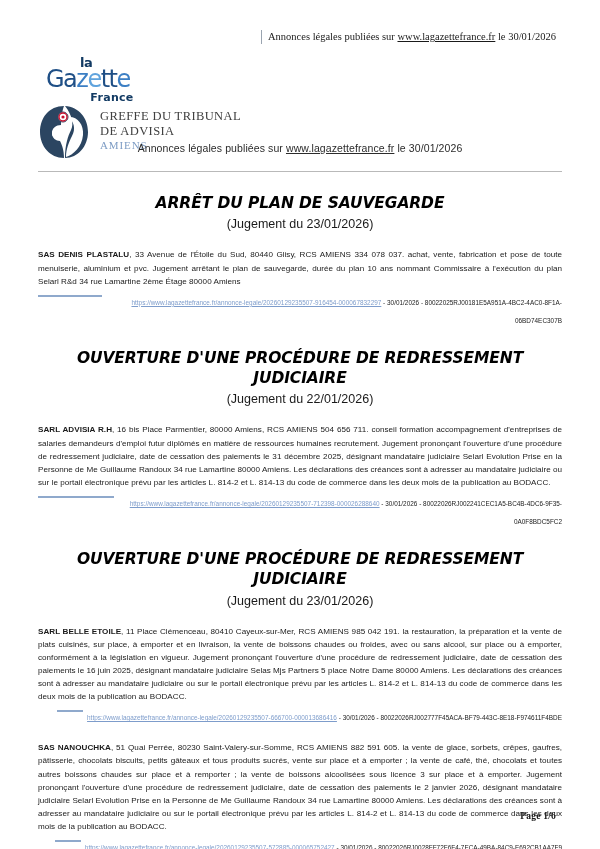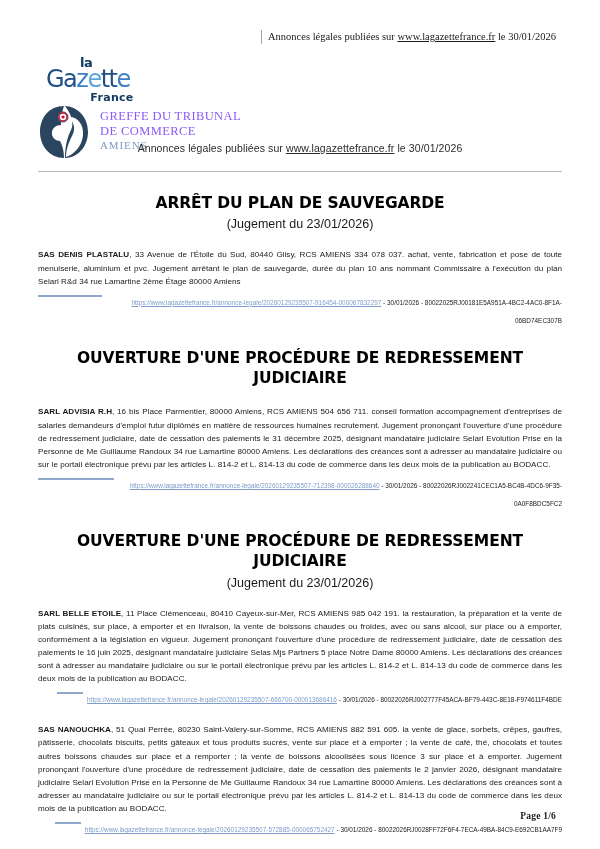--- a/index.html
+++ b/index.html
@@ -109,21 +109,21 @@
     position: relative;
   }
   .greffe-text {
     font-family: "Liberation Serif", serif;
     line-height: 1.22;
     padding-top: 4px;
   }
   .greffe-text .l1,
   .greffe-text .l2 {
     font-size: 12.5px;
-    color: #8b5cf6;
+    color: #404040;
     letter-spacing: 0.4px;
     display: block;
   }
   .greffe-text .l3 {
     font-size: 11px;
     color: #7d9cc4;
     letter-spacing: 0.9px;
     display: block;
   }
 
@@ -150,20 +150,21 @@
   }
   .section-title {
     text-align: center;
     font-family: "DejaVu Sans", sans-serif;
     font-weight: 700;
     font-size: 15.5px;
     line-height: 1.28;
     color: #000;
     letter-spacing: -0.1px;
     padding: 0 22px;
+    font-style: italic;
   }
   .section-sub {
     text-align: center;
     font-size: 12.5px;
     color: #1a1a1a;
     margin-top: 4px;
   }
 
   .entry {
     margin-top: 17px;
@@ -250,21 +251,21 @@
           <path d="M27 1 C41 2 50 13 50 27 C50 41 40 53 27 53 C27 40 30 31 33 25 C36 19 34 10 27 1 Z" fill="#2b4561"></path>
           <path d="M30 12 C36 16 38 24 34 31 C31 37 28 44 28 52 C35 50 44 42 45 30 C46 19 39 11 30 12 Z" fill="#ffffff"></path>
           <path d="M14 29 C14 25 17 22 21 23 C21 27 20 31 18 34 C16 33 14 31 14 29 Z" fill="#ffffff"></path>
           <circle cx="25" cy="12" r="5" fill="#ffffff" stroke="#2b4561" stroke-width="1"></circle>
           <circle cx="25" cy="12" r="4" fill="none" stroke="#c8102e" stroke-width="1.4"></circle>
           <circle cx="25" cy="12" r="1.6" fill="#c8102e"></circle>
         </svg>
       </div>
       <div class="greffe-text">
         <span class="l1">GREFFE DU TRIBUNAL</span>
-        <span class="l2">DE COMMERCE</span>
+        <span class="l2">DE ADVISIA</span>
         <span class="l3">AMIENS</span>
       </div>
     </div>
 
   </div>
 
   <div class="subtitle"><span>Annonces légales publiées sur </span><span class="u">www.lagazettefrance.fr</span><span> le 30/01/2026</span></div>
 
   <hr class="rule">
 
@@ -278,20 +279,21 @@
         <span class="ref-strike"></span>
         <div class="ref-block">
           <span class="ref-url">https://www.lagazettefrance.fr/annonce-legale/20260129235507-916454-000067832297</span><span class="ref-id"> - 30/01/2026 - 80022025RJ00181E5A951A-4BC2-4AC0-8F1A-06BD74EC307B</span>
         </div>
       </div>
     </div>
   </div>
 
   <div class="section">
     <div class="section-title">OUVERTURE D'UNE PROCÉDURE DE REDRESSEMENT JUDICIAIRE</div>
+    <div class="section-sub">(Jugement du 22/01/2026)</div>
 
     <div class="entry">
       <p><b>SARL ADVISIA R.H</b><span>, 16 bis Place Parmentier, 80000 Amiens, RCS AMIENS 504 656 711. conseil formation accompagnement d'entreprises de salaries demandeurs d'emploi futur diplômés en matière de ressources humaines recrutement. Jugement prononçant l'ouverture d'une procédure de redressement judiciaire, date de cessation des paiements le 31 décembre 2025, désignant mandataire judiciaire Selarl Evolution Prise en la Personne de Me Guillaume Randoux 34 rue Lamartine 80000 Amiens. Les déclarations des créances sont à adresser au mandataire judiciaire ou sur le portail électronique prévu par les articles L. 814-2 et L. 814-13 du code de commerce dans les deux mois de la publication au BODACC.</span></p>
       <div class="ref-line">
         <span class="ref-strike wide"></span>
         <div class="ref-block">
           <span class="ref-url">https://www.lagazettefrance.fr/annonce-legale/20260129235507-712398-000026288640</span><span class="ref-id"> - 30/01/2026 - 80022026RJ002241CEC1A5-BC4B-4DC6-9F35-0A0F8BDC5FC2</span>
         </div>
       </div>
     </div>

